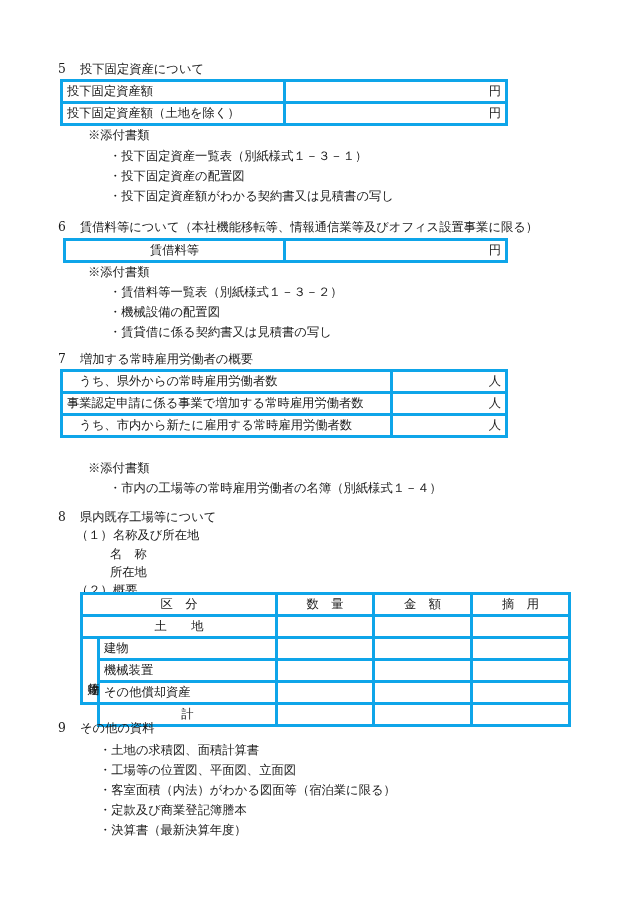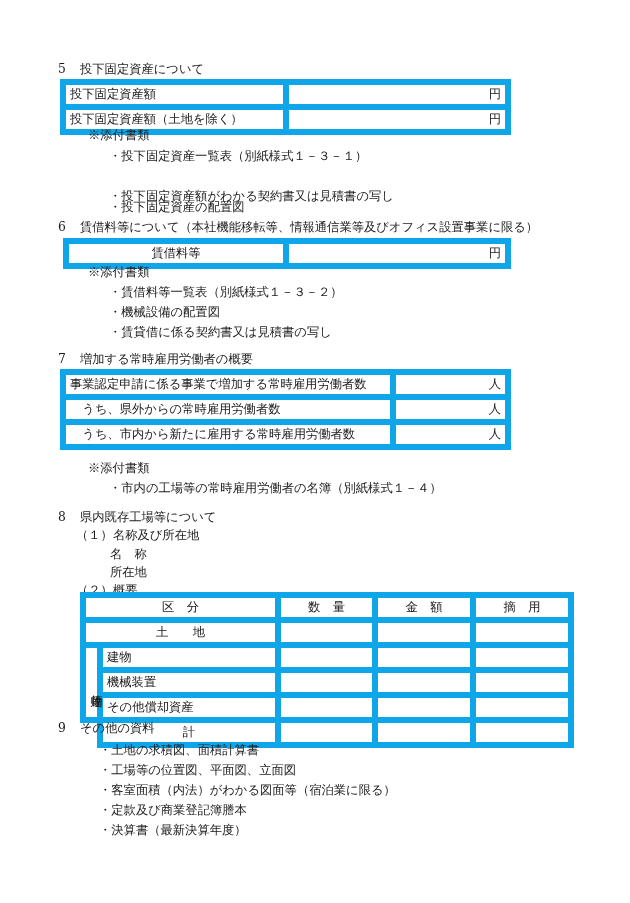--- a/index.html
+++ b/index.html
@@ -50,21 +50,21 @@
   }
 
   
   table.form {
     position: absolute;
     border-collapse: collapse;
     table-layout: fixed;
     font-size: 12.3px;
   }
   table.form td {
-    border: 6px solid #0ea5e9;
+    border: 3px solid #0ea5e9;
     height: 19px;
     padding: 0 4px;
     vertical-align: middle;
     line-height: 1.0;
     white-space: nowrap;
     background: #ffffff;
   }
   td.lbl        { text-align: left; }
   td.lbl-center { text-align: center; }
   td.unit       { text-align: right; padding-right: 6px; }
@@ -108,21 +108,21 @@
       </tr>
       <tr>
         <td class="lbl">投下固定資産額（土地を除く）</td>
         <td class="unit">円</td>
       </tr>
     </tbody>
   </table>
 
   <div class="note" style="left:88px; top:129px;">※添付書類</div>
   <div class="bullet" style="left:109px; top:150px;">・投下固定資産一覧表（別紙様式１－３－１）</div>
-  <div class="bullet" style="left:109px; top:170px;margin-top:31px;">・投下固定資産の配置図</div>
+  <div class="bullet" style="left:109px; top:170px;">・投下固定資産の配置図</div>
   <div class="bullet" style="left:109px; top:190px;">・投下固定資産額がわかる契約書又は見積書の写し</div>
 
   <div class="sec" style="left:58px; top:221px;">
     <span class="num">6</span><span>賃借料等について（本社機能移転等、情報通信業等及びオフィス設置事業に限る）</span>
   </div>
 
   <table class="form" style="left:63px; top:238px; width:442px;border-radius:6px;">
     <colgroup>
         <col style="width:220px">
         <col style="width:222px">
@@ -144,25 +144,25 @@
     <span class="num">7</span><span>増加する常時雇用労働者の概要</span>
   </div>
 
   <table class="form" style="left:60px; top:369px; width:445px;">
     <colgroup>
         <col style="width:330px">
         <col style="width:115px">
       </colgroup>
     <tbody>
       <tr>
+        <td class="lbl">　うち、県外からの常時雇用労働者数</td>
+        <td class="unit">人</td>
+      </tr>
+      <tr>
         <td class="lbl">事業認定申請に係る事業で増加する常時雇用労働者数</td>
-        <td class="unit">人</td>
-      </tr>
-      <tr>
-        <td class="lbl">　うち、県外からの常時雇用労働者数</td>
         <td class="unit">人</td>
       </tr>
       <tr>
         <td class="lbl">　うち、市内から新たに雇用する常時雇用労働者数</td>
         <td class="unit">人</td>
       </tr>
     </tbody>
   </table>
 
   <div class="note" style="left:88px; top:462px;">※添付書類</div>

